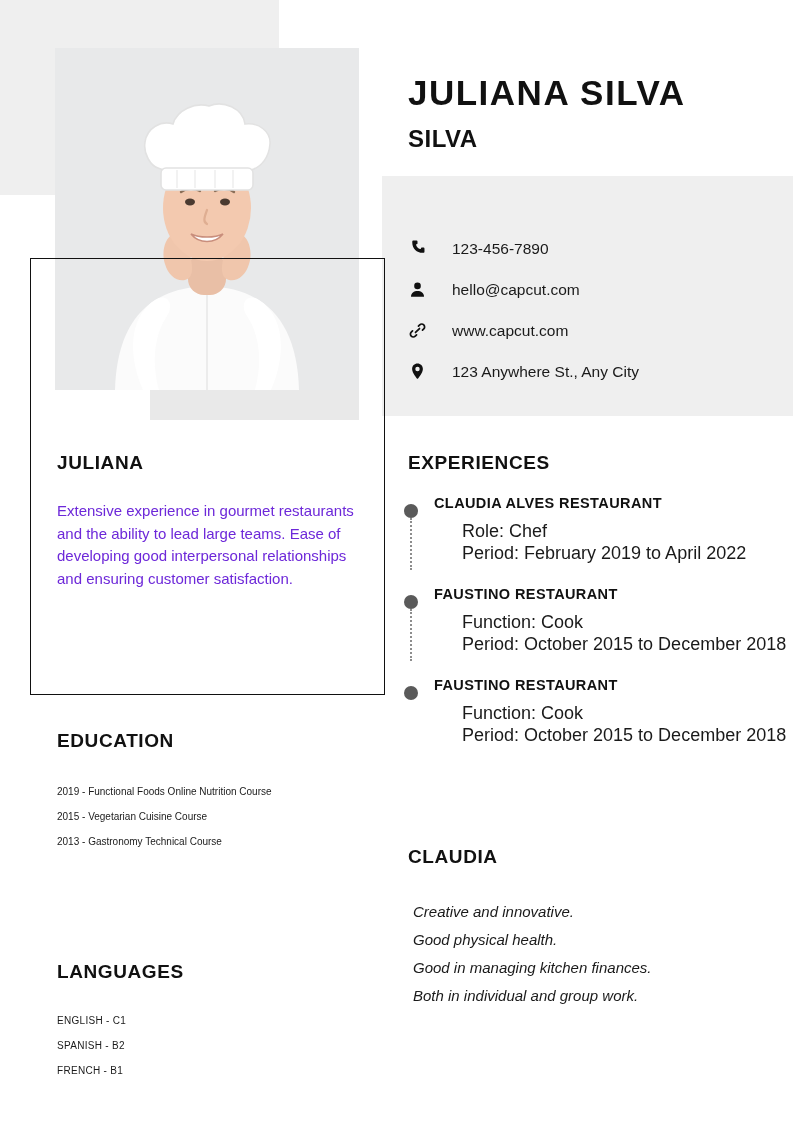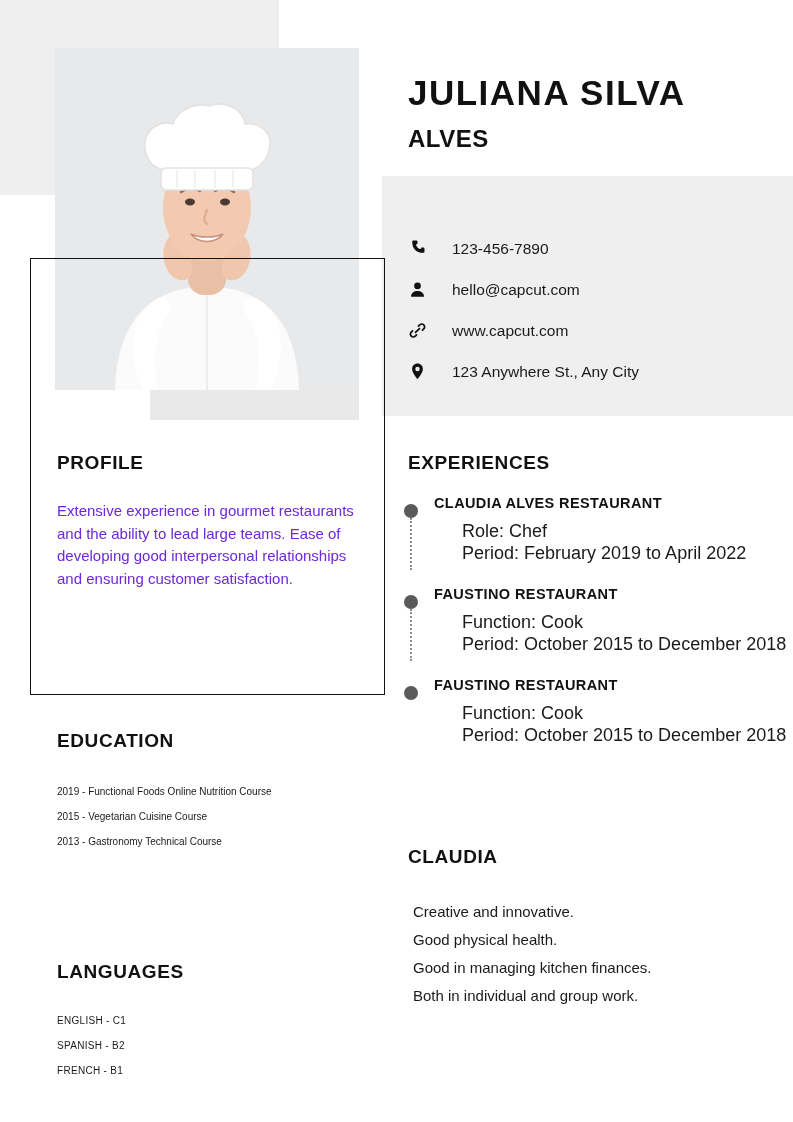--- a/index.html
+++ b/index.html
@@ -189,20 +189,21 @@
     position: absolute;
     left: 408px; top: 846px;
   }
   .skills-list {
     position: absolute;
     left: 413px; top: 898px;
     width: 370px;
     font-size: 15px;
     line-height: 28px;
     color: #1a1a1a;
+    font-style: italic;
   }
 </style>
 </head>
 <body>
 
 <div class="page">
 
   <div class="gray-top-left"></div>
   <div class="gray-top-right"></div>
   <div class="gray-photo-back"></div>
@@ -235,21 +236,21 @@
 
       <path d="M136 186 C144 196 160 196 168 186 C160 190 144 190 136 186 Z" fill="#ffffff" stroke="#c98e7c" stroke-width="1.6"></path>
 
       <path d="M103 120 C96 118 88 106 90 94 C92 80 106 72 118 76 C122 62 140 54 154 58 C168 52 188 60 190 76 C204 74 216 84 215 96 C214 110 206 118 199 121 L199 121 C199 121 188 126 152 126 C116 126 103 120 103 120 Z" fill="#ffffff" stroke="#e2e2e2" stroke-width="1.6"></path>
       <rect x="106" y="120" width="92" height="22" rx="5" fill="#ffffff" stroke="#e2e2e2" stroke-width="1.6"></rect>
       <path d="M122 122 L122 140 M140 122 L140 140 M160 122 L160 140 M178 122 L178 140" stroke="#ededed" stroke-width="1.4"></path>
     </svg>
   </div>
 
   <div class="name">JULIANA SILVA</div>
-  <div class="role">ALVES</div>
+  <div class="role">SILVA</div>
 
   <div class="contact">
     <div class="contact-row">
       <span class="contact-icon">
         <svg width="19" height="19" viewBox="0 0 24 24">
             <path fill="#111" d="M6.6 2h4.2c.7 0 1.2.5 1.2 1.2v2.1c0 .7-.5 1.2-1.2 1.2h-.7c.2 3.3 2.9 6 6.2 6.2v-.7c0-.7.5-1.2 1.2-1.2h2.1c.7 0 1.2.5 1.2 1.2v4.2c0 .7-.5 1.2-1.2 1.2h-1.3C11.1 17.4 5.4 11.7 5.4 4.6V3.2C5.4 2.5 5.9 2 6.6 2z"></path>
           </svg>
       </span>
       <span class="contact-text">123-456-7890</span>
     </div>
@@ -278,21 +279,21 @@
       <span class="contact-icon">
         <svg width="19" height="19" viewBox="0 0 24 24">
             <path fill="#111" d="M12 2C8.2 2 5.2 5 5.2 8.8c0 5 6.1 12 6.4 12.3.2.2.6.2.8 0 .3-.3 6.4-7.3 6.4-12.3C18.8 5 15.8 2 12 2zm0 9.6a2.8 2.8 0 110-5.6 2.8 2.8 0 010 5.6z"></path>
           </svg>
       </span>
       <span class="contact-text">123 Anywhere St., Any City</span>
     </div>
   </div>
 
   <div class="profile-box"></div>
-  <div class="section-title profile-title">PROFILE</div>
+  <div class="section-title profile-title">JULIANA</div>
   <div class="profile-text">Extensive experience in gourmet restaurants and the ability to lead large teams. Ease  of developing good interpersonal relationships and ensuring customer satisfaction.</div>
 
   <div class="section-title education-title">EDUCATION</div>
   <div class="education-text" style="white-space: pre-line;">2019 - Functional Foods Online Nutrition Course
 2015 - Vegetarian Cuisine Course
 2013 - Gastronomy Technical Course</div>
 
   <div class="section-title languages-title">LANGUAGES</div>
   <div class="languages-list">
     <div>ENGLISH - C1</div>

